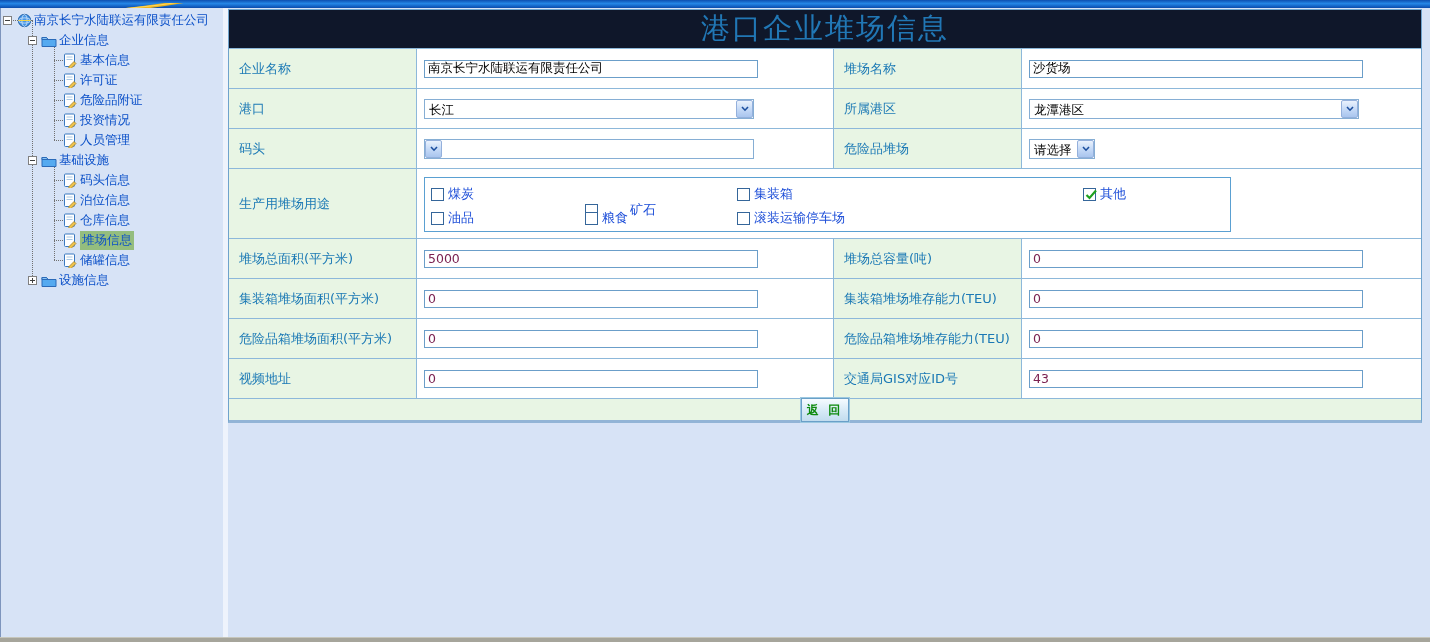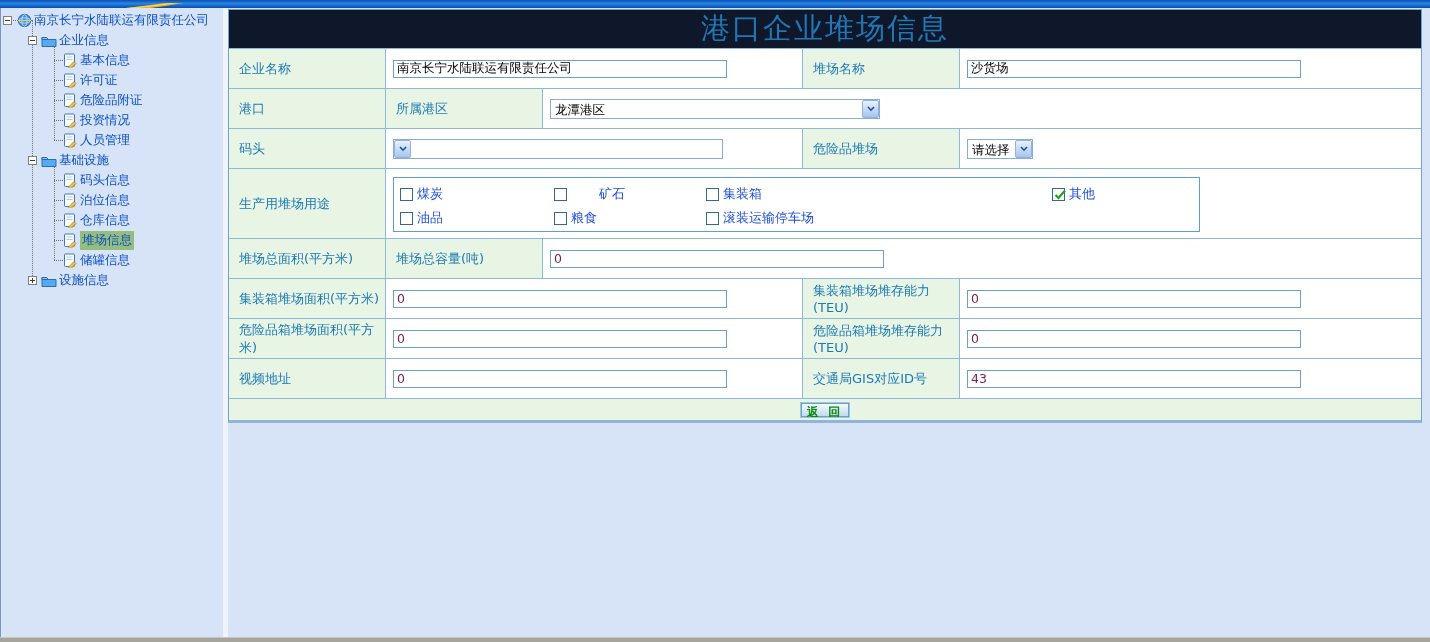--- a/index.html
+++ b/index.html
@@ -47,21 +47,21 @@
     height:39px; background:#0f172a; border-bottom:1px solid #8db8da;
     display:flex; align-items:center; justify-content:center;
   }
   .titlerow .ttl {
     font-family:"DejaVu Serif","Liberation Serif",serif;
     font-size:29px; color:#2177b5; letter-spacing:2px;
   }
   .frow { display:flex; height:40px; border-bottom:1px solid #8db8da; }
   .frow.tall { height:70px; }
   .flab {
-    width:157px; flex:none; background:#e8f5e4; color:#1b79b5; font-size:13px;
+    width:188px; flex:none; background:#e8f5e4; color:#1b79b5; font-size:13px;
     display:flex; align-items:center; padding-left:10px;
     border-right:1px solid #8db8da;
   }
   .fcell { width:417px; flex:none; background:#fff; display:flex; align-items:center;
     border-right:1px solid #8db8da; }
   .fcell.last { flex:1; border-right:none; }
   .fcell-wide { flex:1; background:#fff; }
   .tinput {
     margin-left:7px; width:334px; height:18px;
     border:1px solid #6b9ec9; background:#fff;
@@ -91,21 +91,21 @@
     position:relative; width:13px; height:13px; flex:none;
     background:#fff; border:1px solid #35669a;
   }
   .cb svg { position:absolute; left:0; top:-2px; display:none; }
   .cb[data-checked="true"] svg { display:block; }
   .btnrow {
     height:21px; background:#e8f5e4;
     display:flex; align-items:center; justify-content:center;
   }
   .backbtn {
-    width:48px; height:14px; font-size:12px; font-weight:bold; color:#0e8a0e;
+    width:48px; height:24px; font-size:12px; font-weight:bold; color:#0e8a0e;
     letter-spacing:3px; text-align:center; line-height:16px;
     background:linear-gradient(180deg,#f5fbff 0%,#d6e9f6 55%,#c2dcee 100%);
     border:1px solid #6aa0c8; outline:1px solid #9cc8e0;
     cursor:pointer;
   }
   
   .bottombar {
     position:absolute; left:0; bottom:0; width:1430px; height:5px;
     background:#a6a59b; border-top:1px solid #c6c6bc;
   }
@@ -295,20 +295,30 @@
         <input class="tinput" value="南京长宁水陆联运有限责任公司" style="">
       </div>
       <div class="flab">堆场名称</div>
       <div class="fcell last">
         <input class="tinput" value="沙货场" style="">
       </div>
     </div>
 
     <div class="frow">
       <div class="flab">港口</div>
+      <div class="fcell">
+        <div class="xpsel w330">
+          <span class="seltxt">长江</span>
+          <span class="selbtn">
+            <svg width="8" height="6">
+                <path d="M1,1 L4,4.2 L7,1" fill="none" stroke="#1d4f9e" stroke-width="1.6"></path>
+              </svg>
+          </span>
+        </div>
+      </div>
       <div class="flab">所属港区</div>
       <div class="fcell last">
         <div class="xpsel w330">
           <span class="seltxt">龙潭港区</span>
           <span class="selbtn">
             <svg width="8" height="6">
                 <path d="M1,1 L4,4.2 L7,1" fill="none" stroke="#1d4f9e" stroke-width="1.6"></path>
               </svg>
           </span>
         </div>
@@ -342,21 +352,21 @@
     <div class="frow tall">
       <div class="flab">生产用堆场用途</div>
       <div class="fcell-wide">
         <div class="cbbox">
           <div class="cbitem" style="left:6px; top:7px;">
             <span class="cb" data-checked="false">
               
             </span>
             <span>煤炭</span>
           </div>
-          <div class="cbitem" style="left:160px; top:7px;gap:32px;">
+          <div class="cbitem" style="left:160px; top:23px;gap:32px;">
             <span class="cb" data-checked="false">
               
             </span>
             <span>矿石</span>
           </div>
           <div class="cbitem" style="left:312px; top:7px;">
             <span class="cb" data-checked="false">
               
             </span>
             <span>集装箱</span>
@@ -386,20 +396,23 @@
               
             </span>
             <span>滚装运输停车场</span>
           </div>
         </div>
       </div>
     </div>
 
     <div class="frow">
       <div class="flab">堆场总面积(平方米)</div>
+      <div class="fcell">
+        <input class="tinput num" value="5000" style="">
+      </div>
       <div class="flab">堆场总容量(吨)</div>
       <div class="fcell last">
         <input class="tinput num" value="0" style="">
       </div>
     </div>
 
     <div class="frow">
       <div class="flab">集装箱堆场面积(平方米)</div>
       <div class="fcell">
         <input class="tinput num" value="0" style="">

